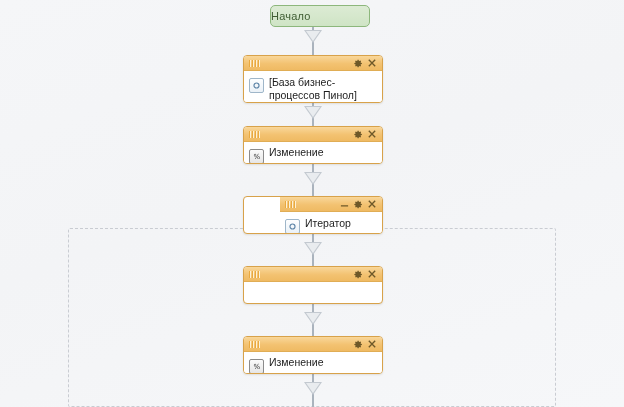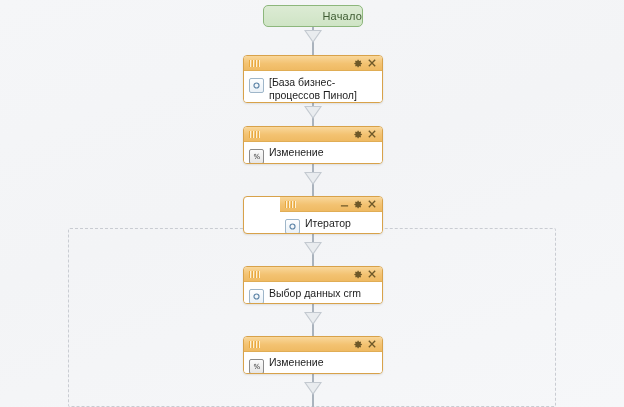--- a/index.html
+++ b/index.html
@@ -59,24 +59,25 @@
 
   
   .start-node {
     position: absolute;
     box-sizing: border-box;
     background: linear-gradient(180deg, #dcebd4 0%, #cfe4c5 100%);
     border: 1px solid #8db77c;
     border-radius: 5px;
     display: flex;
     align-items: center;
-    justify-content: flex-end;
+    justify-content: flex-start;
     color: #3f5c33;
     font-size: 11px;
     letter-spacing: .2px;
+    margin-left: 7px;
   }
 
   
   .node {
     position: absolute;
     box-sizing: border-box;
     background: #ffffff;
     border: 1px solid #d8a24a;
     border-radius: 4px;
     box-shadow: 0 1px 2px rgba(80,70,50,0.13);
@@ -285,28 +286,20 @@
           <svg width="9" height="9" viewBox="0 0 16 16">
             <path fill="#6e5828" d="M8 5.2a2.8 2.8 0 100 5.6 2.8 2.8 0 000-5.6zm0 4.1a1.3 1.3 0 110-2.6 1.3 1.3 0 010 2.6zM14 9.1v-2l-1.8-.3a4.6 4.6 0 00-.5-1.2l1-1.5-1.4-1.4-1.5 1a4.6 4.6 0 00-1.2-.5L8.3 1.4h-2L6 3.2a4.6 4.6 0 00-1.2.5l-1.5-1-1.4 1.4 1 1.5a4.6 4.6 0 00-.5 1.2L.6 7.1v2l1.8.3c.1.4.3.8.5 1.2l-1 1.5 1.4 1.4 1.5-1c.4.2.8.4 1.2.5l.3 1.8h2l.3-1.8c.4-.1.8-.3 1.2-.5l1.5 1 1.4-1.4-1-1.5c.2-.4.4-.8.5-1.2L14 9.1z"></path>
           </svg>
         </span>
         <span class="hdr-btn">
           <svg width="8" height="8" viewBox="0 0 10 10">
             <path stroke="#6e5828" stroke-width="1.7" fill="none" d="M1 1 L9 9 M9 1 L1 9"></path>
           </svg>
         </span>
       </div>
-      <div class="node-body">
-        <span class="node-icon">
-          <svg width="9" height="9" viewBox="0 0 10 10">
-            <rect x="2.2" y="2.2" width="5.6" height="5.6" rx="2.8" fill="none" stroke="#5f86a8" stroke-width="1.3"></rect>
-          </svg>
-        </span>
-        <span class="node-label">Выбор данных crm</span>
-      </div>
     </div>
     <div class="node" style="left: 243px; top: 336px; width: 140px; height: 38px;">
       <div class="node-header">
         <span class="grip">
           <i></i>
           <i></i>
           <i></i>
           <i></i>
         </span>
         <span class="hdr-spacer"></span>

